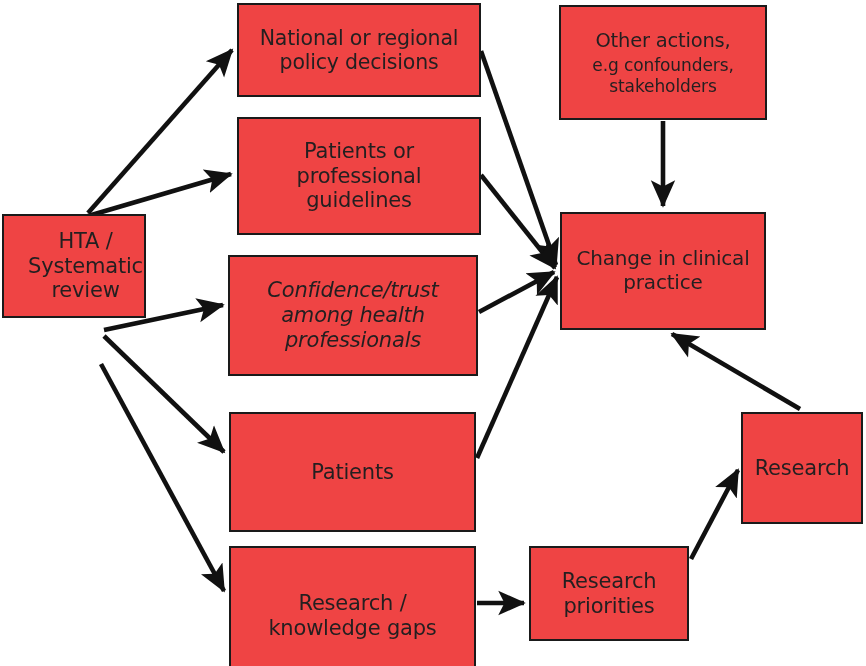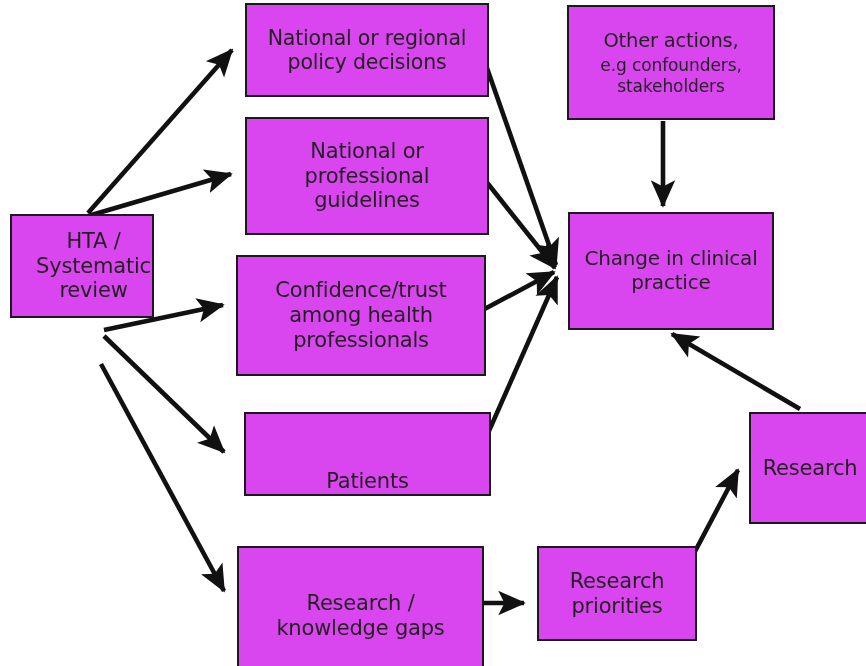--- a/index.html
+++ b/index.html
@@ -21,52 +21,51 @@
     position: absolute;
     left: 0;
     top: 0;
     width: 866px;
     height: 666px;
     pointer-events: none;
   }
   .node {
     position: absolute;
     box-sizing: border-box;
-    background: #d946ef;
+    background: #ef4444;
     border: 2.6px solid #1a1a1a;
     display: flex;
     flex-direction: column;
     align-items: center;
     justify-content: center;
     text-align: center;
     color: #231f20;
     line-height: 1.18;
     z-index: 2;
-    margin-left: 8px;
   }
   .node .main-label {
     font-size: 21px;
     letter-spacing: -0.2px;
     padding: 0 6px;
     white-space: pre-line;
   }
   .node .sub-label {
     font-size: 17px;
     letter-spacing: -0.1px;
     margin-top: 3px;
     white-space: pre-line;
     line-height: 1.2;
   }
 
   
   #node-hta            { left: 2px;   top: 214px; width: 144px; height: 104px; padding-left: 23px; }
   #node-policy         { left: 237px; top: 3px;   width: 244px; height: 94px;  }
   #node-guidelines     { left: 237px; top: 117px; width: 244px; height: 118px; }
-  #node-confidence     { left: 228px; top: 255px; width: 250px; height: 121px; }
-  #node-patients       { left: 236px; top: 412px; width: 247px; height: 84px; justify-content: flex-end; }
+  #node-confidence     { left: 228px; top: 255px; width: 250px; height: 121px; font-style: italic; }
+  #node-patients       { left: 229px; top: 412px; width: 247px; height: 120px; }
   #node-gaps           { left: 229px; top: 546px; width: 247px; height: 140px; }
   #node-other-actions  { left: 559px; top: 5px;   width: 208px; height: 115px; align-items: center; }
   #node-change         { left: 560px; top: 212px; width: 206px; height: 118px; }
   #node-priorities     { left: 529px; top: 546px; width: 160px; height: 95px;  }
   #node-research       { left: 741px; top: 412px; width: 122px; height: 112px; }
 
   #node-policy .main-label     { font-size: 20.5px; }
   #node-change .main-label     { font-size: 20px; }
   #node-other-actions .main-label { font-size: 19.5px; }
 </style>
@@ -108,21 +107,21 @@
 Systematic
 review</span>
   </div>
 
   <div class="node" id="node-policy">
     <span class="main-label">National or regional
 policy decisions</span>
   </div>
 
   <div class="node" id="node-guidelines">
-    <span class="main-label">National or
+    <span class="main-label">Patients or
 professional
 guidelines</span>
   </div>
 
   <div class="node" id="node-confidence">
     <span class="main-label">Confidence/trust
 among health
 professionals</span>
   </div>
 

